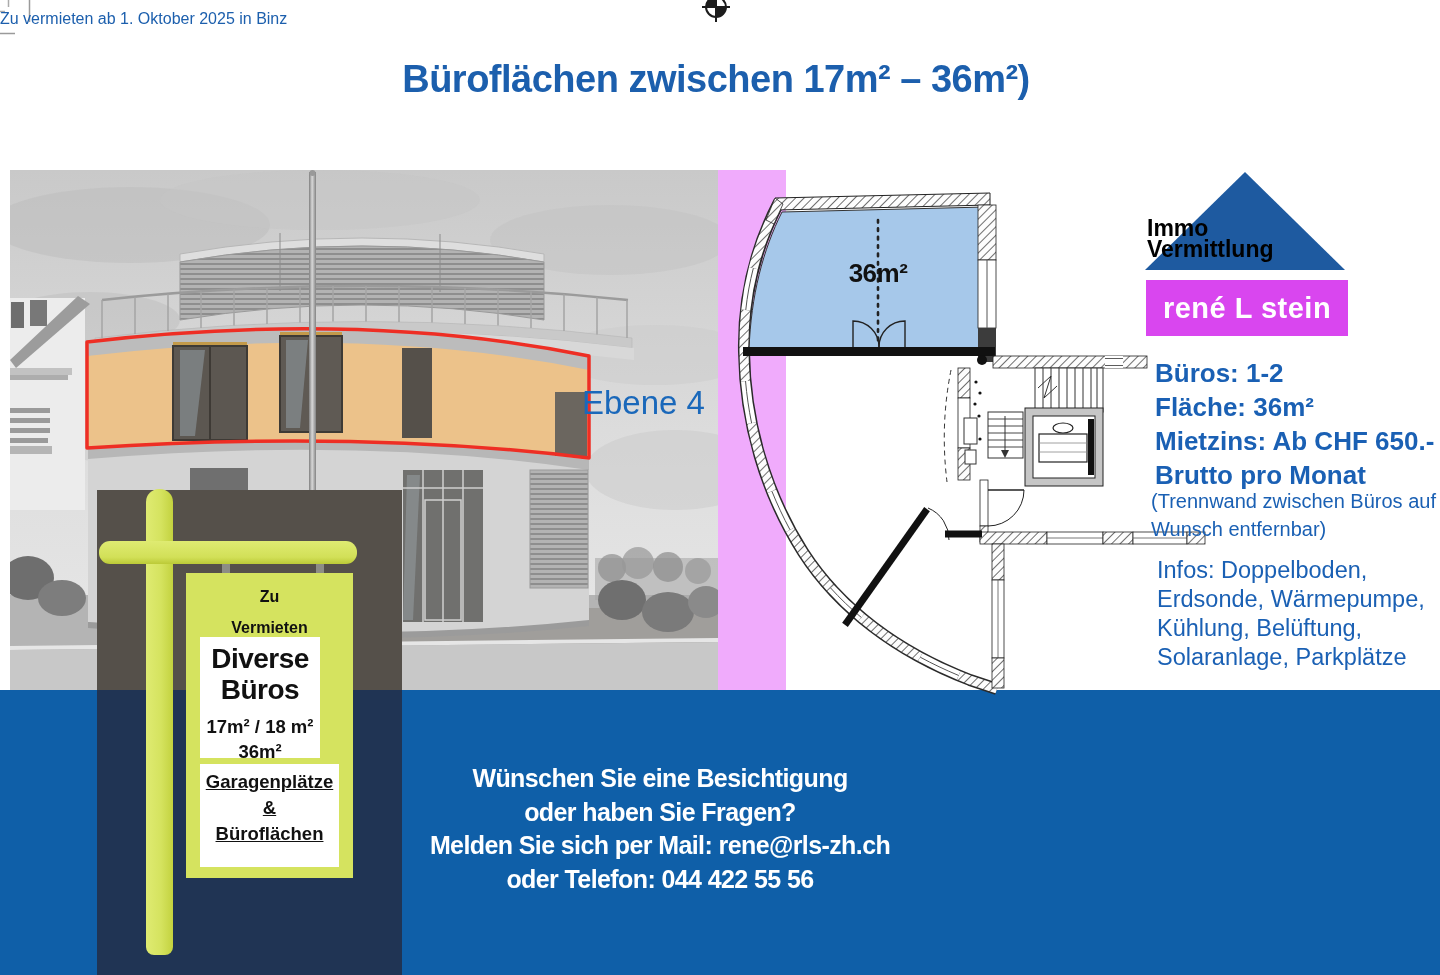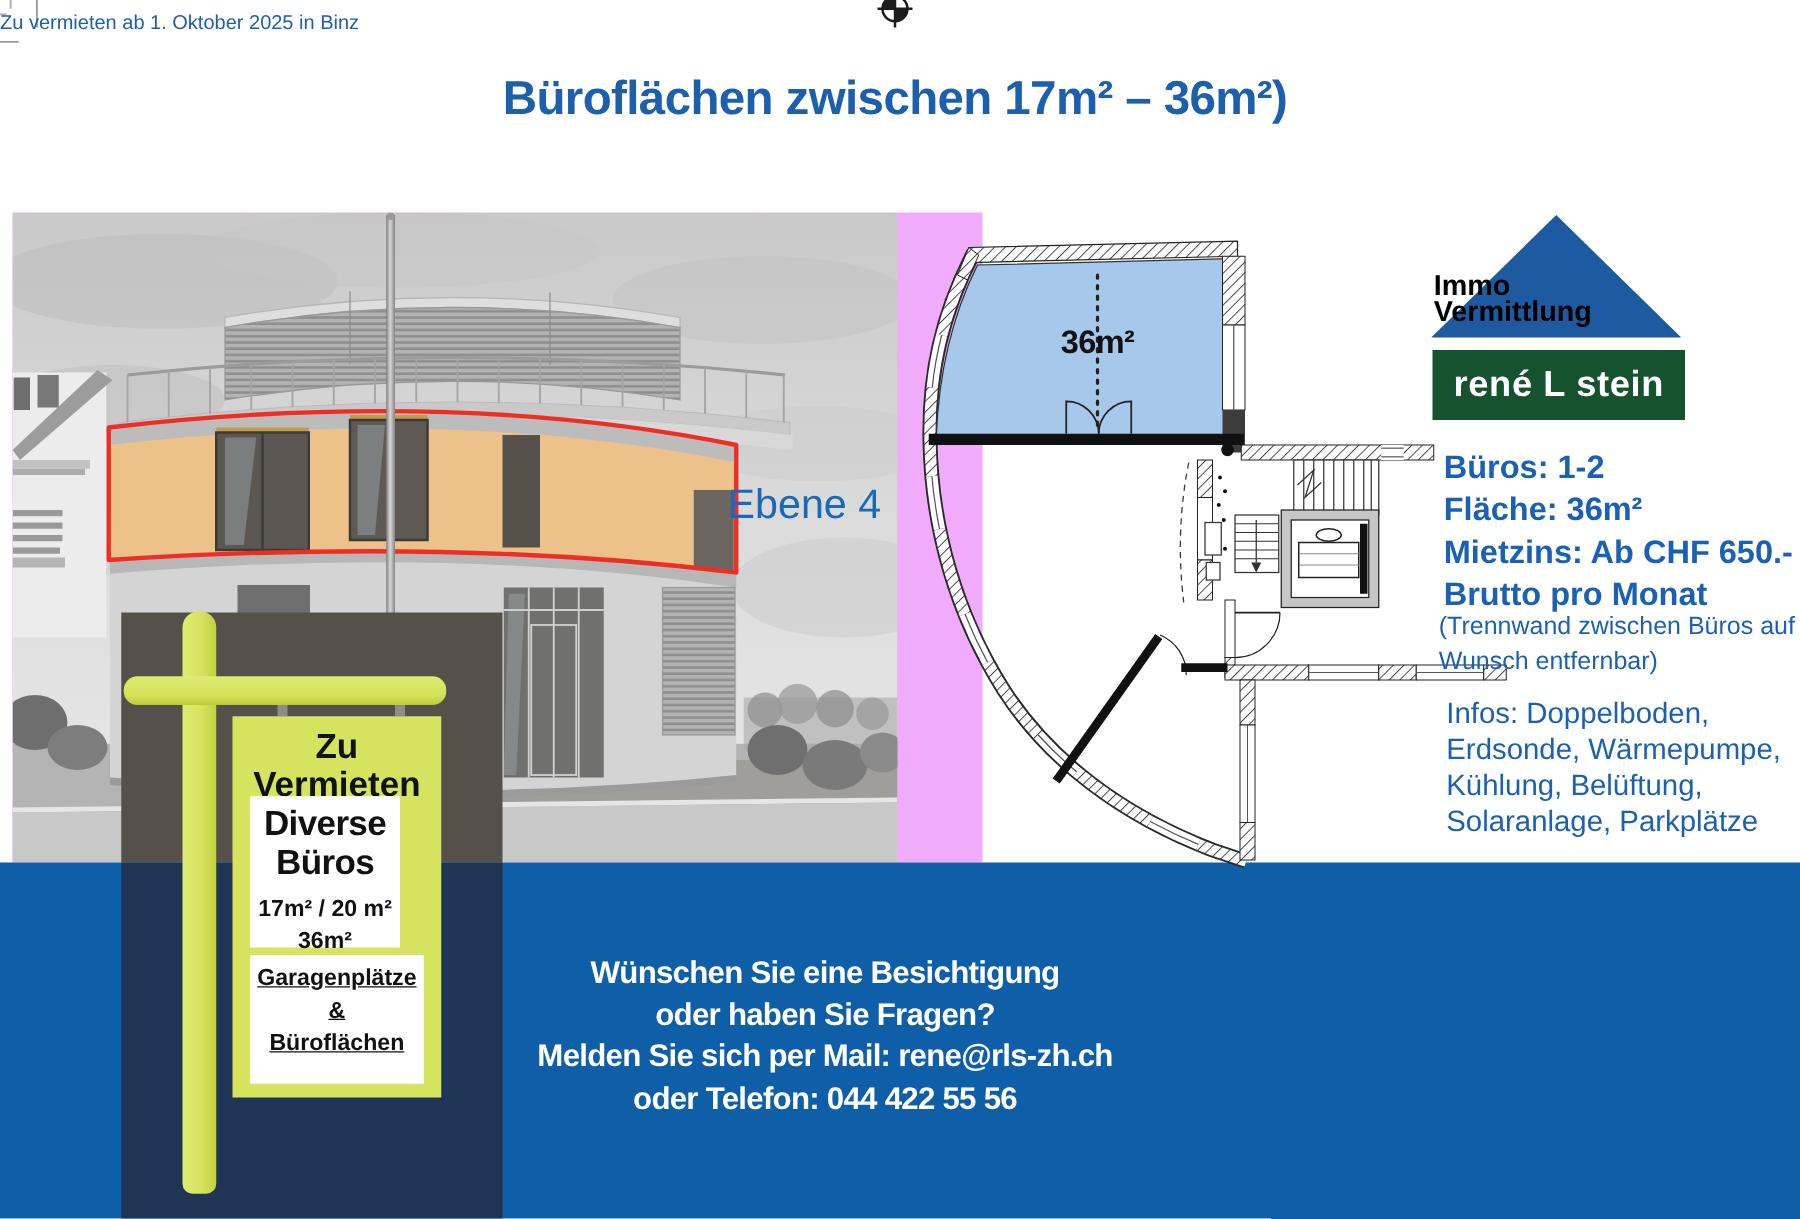--- a/index.html
+++ b/index.html
@@ -25,36 +25,36 @@
   .contact{left:160px;top:762px;width:1000px;text-align:center;color:#ffffff;
            font-size:25px;font-weight:700;line-height:33.5px;letter-spacing:-0.6px;}
   
   .post{left:146px;top:489px;width:27px;height:466px;border-radius:13px 13px 8px 8px;
         background:linear-gradient(90deg,#dfeb72,#d5e35f 55%,#c3d23f);}
   .bar{left:99px;top:541px;width:258px;height:23px;border-radius:11px;
        background:linear-gradient(180deg,#dfeb72,#d2e058 70%,#bcca37);}
   .screw{width:8px;height:9px;background:#8d8d85;}
   .board{left:186px;top:573px;width:167px;height:305px;background:#d5e35f;}
   .board-hdr{left:186px;top:581px;width:167px;text-align:center;color:#111;
-             font-size:28px;font-weight:700;line-height:31px;}
+             font-size:16px;font-weight:700;line-height:31px;}
   .whitebox{background:#ffffff;text-align:center;color:#111;}
   .box1{left:200px;top:637px;width:120px;height:121px;}
   .box1-title{padding-top:6px;font-size:28px;font-weight:700;line-height:31px;letter-spacing:-0.5px;}
   .box1-sizes{padding-top:9px;font-size:18.5px;font-weight:700;line-height:25px;}
   .box2{left:200px;top:764px;width:139px;height:103px;}
   .box2-lines{padding-top:5px;font-size:18.5px;font-weight:700;line-height:26px;text-decoration:underline;}
   
   .plan{left:735px;top:190px;width:480px;height:505px;}
   .plan-label{left:823px;top:258px;width:110px;text-align:center;color:#111;
               font-size:26px;font-weight:700;letter-spacing:-0.5px;}
   
   .logoTri{left:1140px;top:170px;}
   .logoTxt{left:1147px;top:218px;width:200px;text-align:left;color:#000000;font-weight:700;
            font-size:23px;line-height:21px;}
-  .logoBox{left:1146px;top:280px;width:202px;height:56px;background:#14532d;color:#fff;
+  .logoBox{left:1146px;top:280px;width:202px;height:56px;background:#d946ef;color:#fff;
            text-align:center;font-size:29px;font-weight:700;line-height:56px;letter-spacing:0.5px;}
   
   .facts{left:1155px;top:356px;color:#1a60b4;font-size:26px;font-weight:600;
          line-height:34px;white-space:nowrap;}
   .note{left:1151px;top:487px;color:#1a60b4;font-size:20px;font-weight:500;
         line-height:28px;white-space:nowrap;}
   .infos{left:1157px;top:556px;color:#1a60b4;font-size:23.5px;font-weight:500;
          line-height:29px;white-space:nowrap;}
 </style>
 </head>
@@ -219,21 +219,21 @@
   <div class="abs board-hdr">
     <div>Zu</div>
     <div>Vermieten</div>
   </div>
   <div class="abs whitebox box1">
     <div class="box1-title">
       <div>Diverse</div>
       <div>Büros</div>
     </div>
     <div class="box1-sizes">
-      <div>17m² / 20 m²</div>
+      <div>17m² / 18 m²</div>
       <div>36m²</div>
     </div>
   </div>
   <div class="abs whitebox box2">
     <div class="box2-lines">
       <div>Garagenplätze</div>
       <div>&amp;</div>
       <div>Büroflächen</div>
     </div>
   </div>

